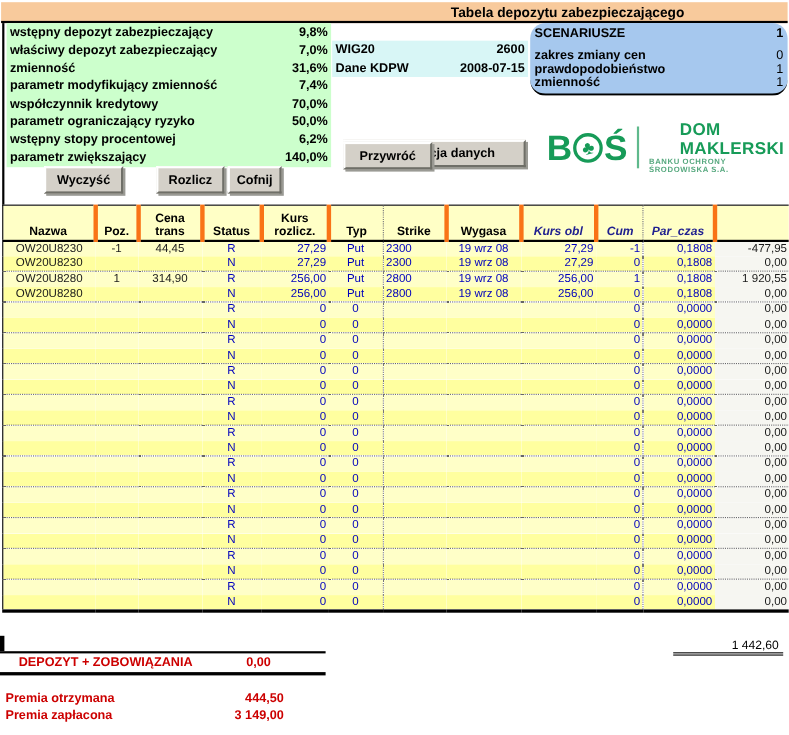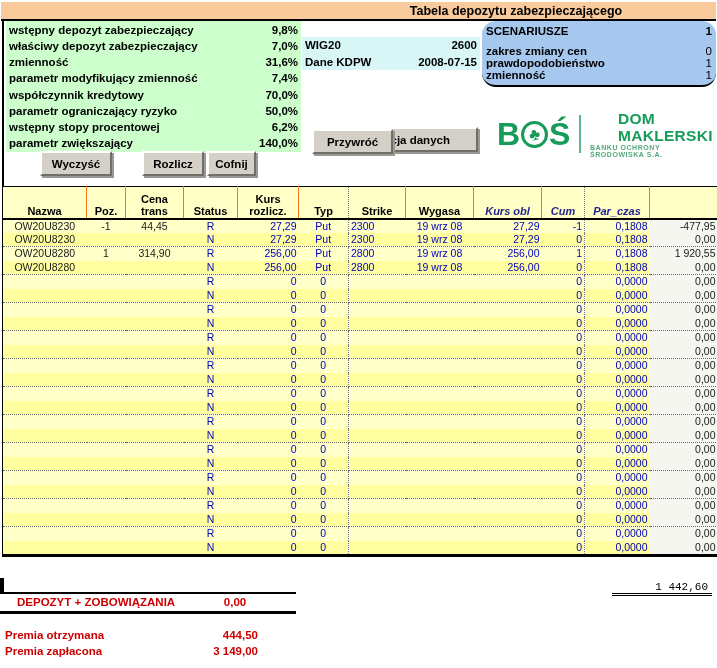--- a/index.html
+++ b/index.html
@@ -57,21 +57,21 @@
   .logo .sep { width:2px; height:38px; background:#5FB98C; margin:0 9px; }
   .logo .txt { display:flex; flex-direction:column; justify-content:center; }
   .logo .nm { font-size:15.5px; font-weight:800; color:#179B58; letter-spacing:0.3px; line-height:17px;margin-left:28px; }
   .logo .sub { font-size:7px; font-weight:bold; color:#57A97F; letter-spacing:0.55px; }
 
   
   table.margin { position:absolute; left:2px; top:186px; width:715px;
     border-collapse:collapse; table-layout:fixed; }
   table.margin th { background:#FFFFC6; font-size:11px; font-weight:bold; color:#000;
     text-align:center; vertical-align:bottom; height:32px; padding:1px 2px;
-    border-top:1px solid #000; border-bottom:2px solid #000; border-right:1px solid #f97316; }
+    border-top:1px solid #000; border-bottom:2px solid #000; border-right:4px solid #f97316; }
   table.margin th:first-child, table.margin td:first-child { border-left:1px solid #000; }
   table.margin th.it { font-style:italic; color:#1F1F8F; }
   table.margin th.dot, table.margin td.dot { border-right:1px dotted #777; }
   table.margin th:last-child, table.margin td:last-child { border-right:none; }
   table.margin td { height:14px; font-size:10.5px; line-height:13px; padding:0 2px;
     white-space:nowrap; overflow:hidden; }
   tr.row-r td { background:#FFFFC8; }
   tr.row-n td { background:#FFFF9F; }
   tr.pair-end td { border-bottom:1px dotted #666; }
   tbody tr:last-child td { border-bottom:3px solid #000 !important; }
@@ -84,21 +84,21 @@
   td.c6 { text-align:left; color:#0000BD; }
   td.c7 { text-align:center; color:#0000BD; }
   td.c8 { text-align:right; padding-right:10px; color:#0000BD; }
   td.c9 { text-align:right; padding-right:6px; color:#0000BD; }
   td.c10 { text-align:right; padding-right:8px; color:#0000BD; }
   td.c11 { text-align:right; padding-right:6px; color:#1a1a1a; background:#F6F6F1 !important; }
   th.c11h { background:#FFFFC6; }
 
   
   .grand-total { position:absolute; left:612px; top:581px; width:100px; height:15px;
-    text-align:right; font-size:11px; color:#000; border-bottom:3px double #000; padding-right:4px;font-family:Liberation Mono, monospace; }
+    text-align:right; font-size:11px; color:#000; border-bottom:3px double #000; padding-right:4px; }
   .corner-tab { position:absolute; left:0; top:578px; width:4px; height:14px; background:#000; }
   .hline1 { position:absolute; left:0; top:592px; width:296px; height:2px; background:#000; }
   .hline2 { position:absolute; left:0; top:611px; width:296px; height:3px; background:#000; }
   .red { color:#CC0000; font-weight:bold; font-size:11.5px; }
   .dep-label { position:absolute; left:17px; top:596px; }
   .dep-value { position:absolute; left:195px; top:596px; width:80px; text-align:center; }
   .prem1-label { position:absolute; left:5px; top:629px; }
   .prem1-value { position:absolute; left:150px; top:629px; width:108px; text-align:right; }
   .prem2-label { position:absolute; left:5px; top:645px; }
   .prem2-value { position:absolute; left:150px; top:645px; width:108px; text-align:right; }

